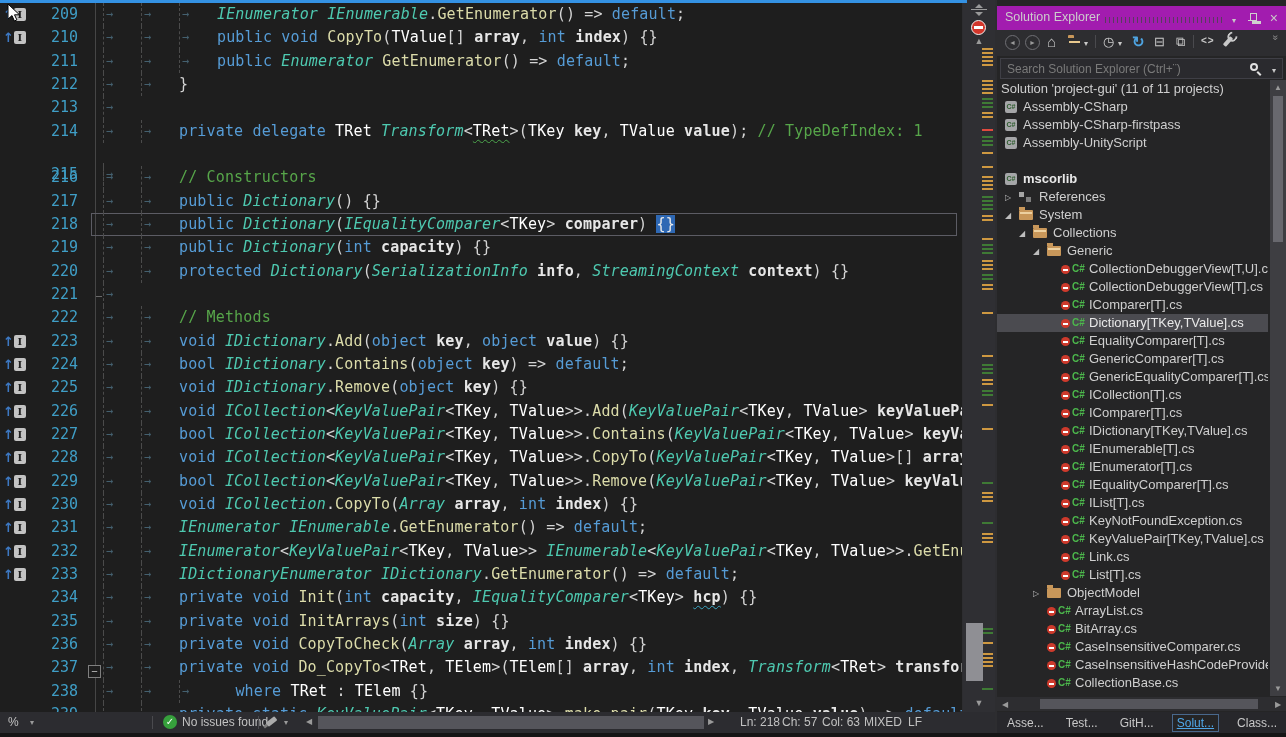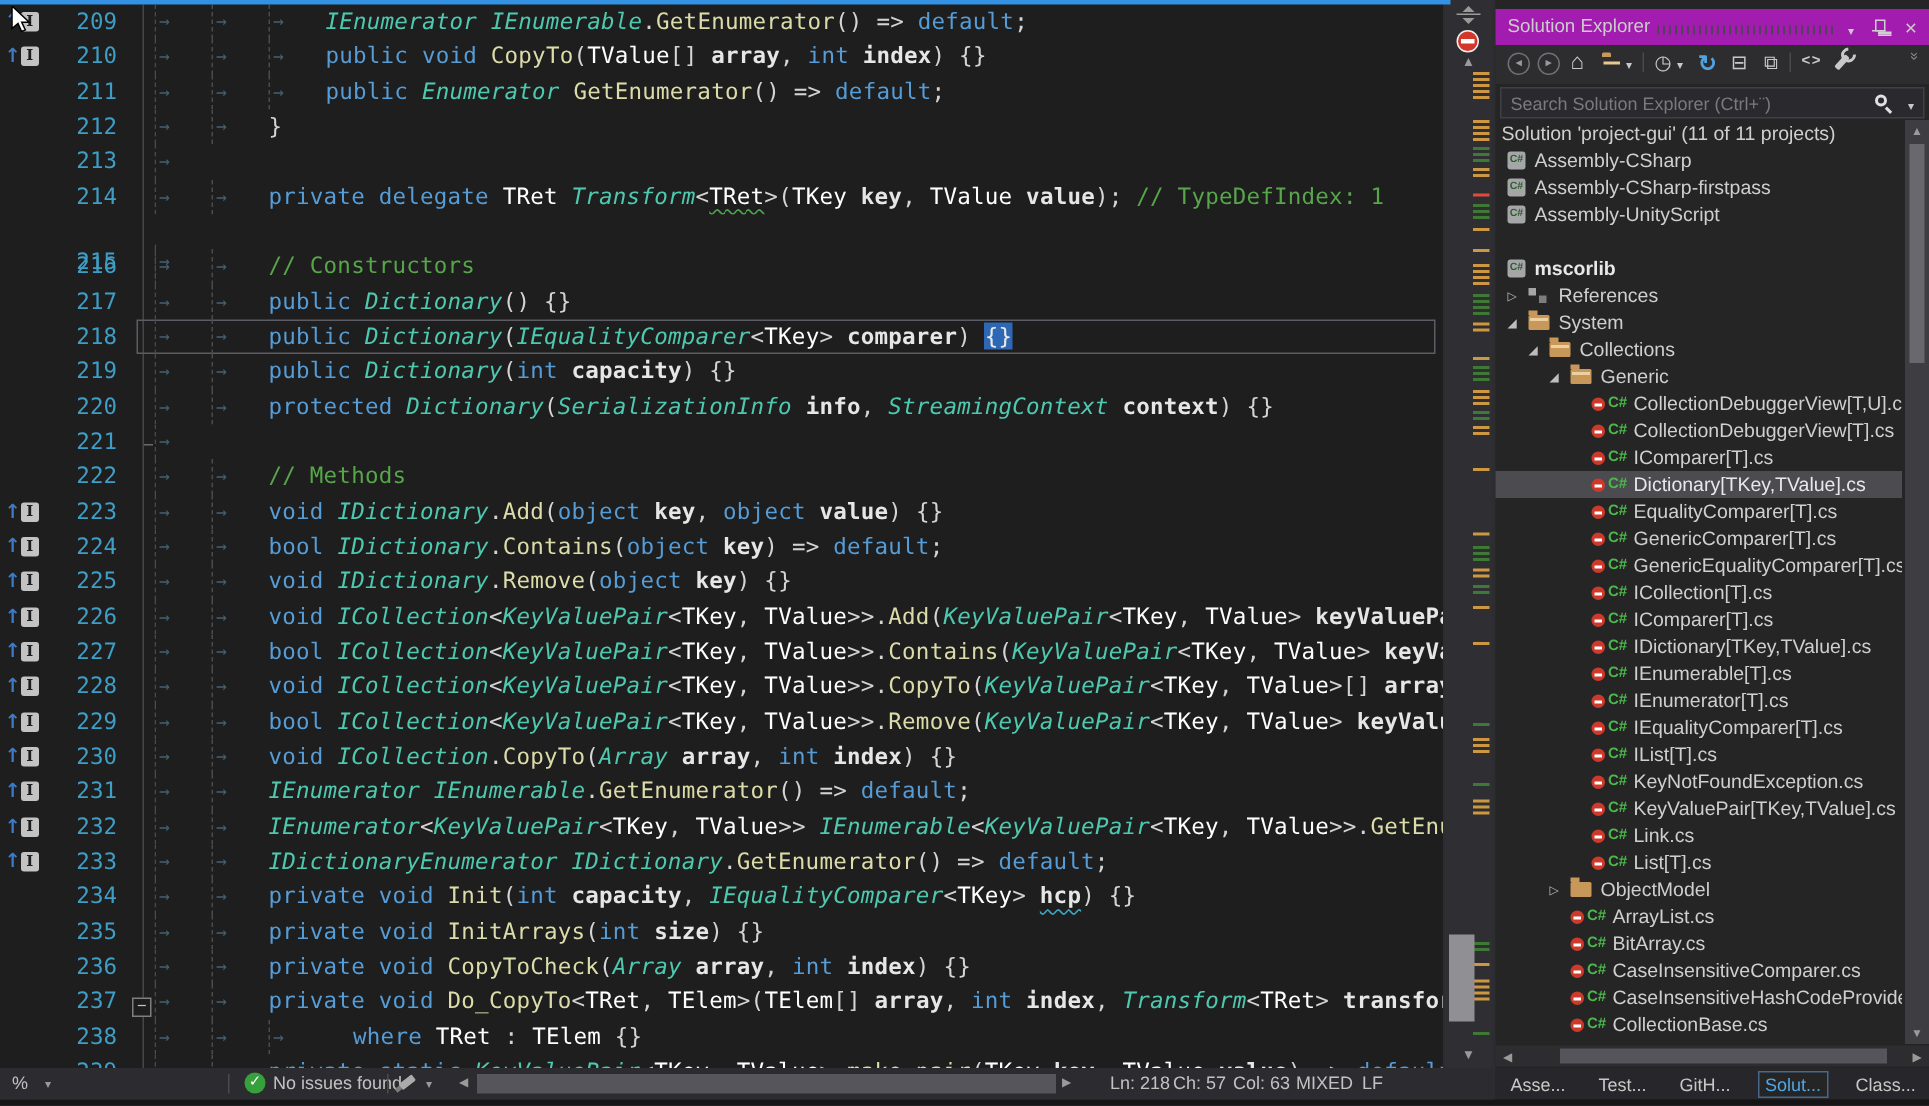--- a/index.html
+++ b/index.html
@@ -124,21 +124,21 @@
 
   
   #sx-vscroll { position:absolute; left:273px; top:80px; width:16px; height:616px; background:#3E3E42; }
   #sx-vthumb { position:absolute; left:3px; top:16px; width:10px; height:146px; background:#68686E; }
   .sx-arr { position:absolute; width:16px; text-align:center; color:#9a9a9a; font-size:8px; }
   #sx-hscroll { position:absolute; left:0; top:697px; width:289px; height:14px; background:#2D2D30; }
   #sx-hthumb { position:absolute; left:43px; top:2px; width:218px; height:10px; background:#55555B; }
   #sx-tabs { position:absolute; left:0; top:712px; width:289px; height:21px; background:#27272B;
     display:flex; align-items:center; padding-left:6px; gap:14px; }
   .sxtab { font-size:12px; color:#C8C8C8; padding:1px 4px; }
-  .sxtab.active { color:#4FA7E8; border:1px solid #49688C; background:#252526; }
+  .sxtab.active { color:#4FA7E8; border:1px solid #49688C; background:#252526;text-decoration:underline; }
 
   #cursor { position:absolute; left:6px; top:4px; z-index:99; }
 </style>
 </head>
 <body>
 
 <div id="editor">
   <div id="cur-line" style="top: 212.997px;"></div>
   <div id="outline-line"></div>
   <div id="outline-tick"></div>

